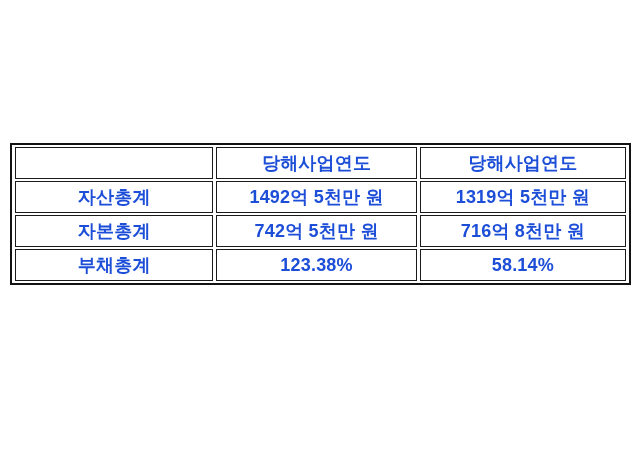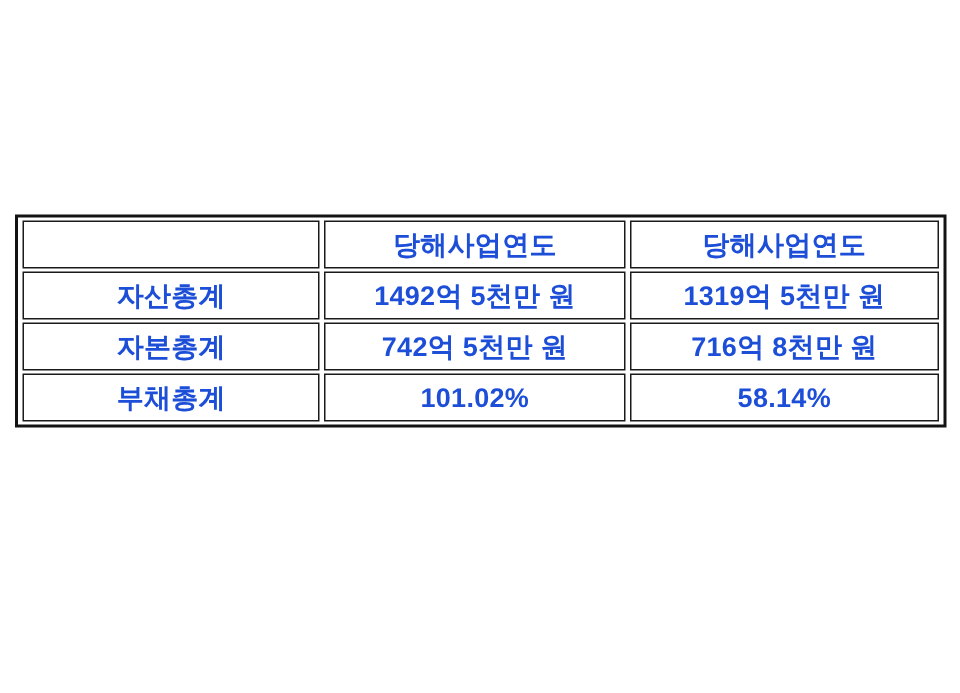--- a/index.html
+++ b/index.html
@@ -71,18 +71,18 @@
         <td>1492억 5천만 원</td>
         <td>1319억 5천만 원</td>
       </tr>
       <tr>
         <td>자본총계</td>
         <td>742억 5천만 원</td>
         <td>716억 8천만 원</td>
       </tr>
       <tr>
         <td>부채총계</td>
-        <td>101.02%</td>
+        <td>123.38%</td>
         <td>58.14%</td>
       </tr>
     </tbody>
   </table>
 </div>
 
 </body></html>

